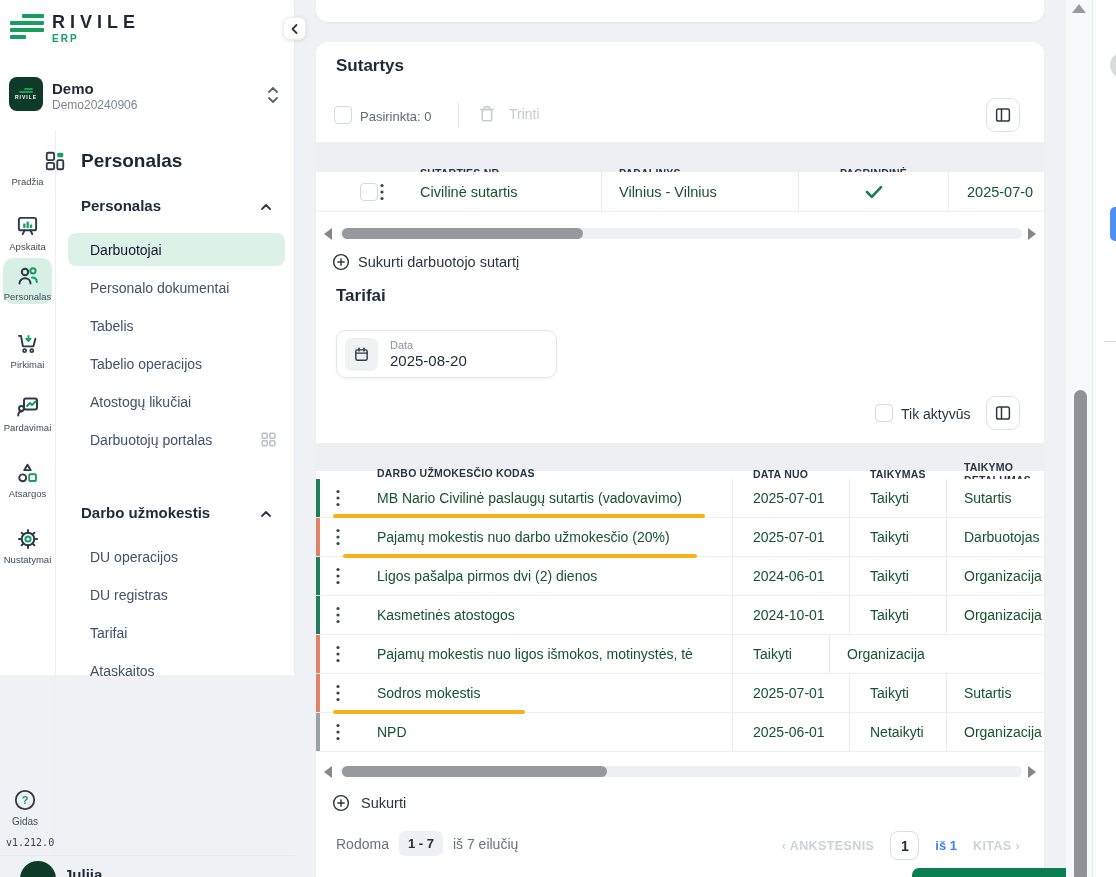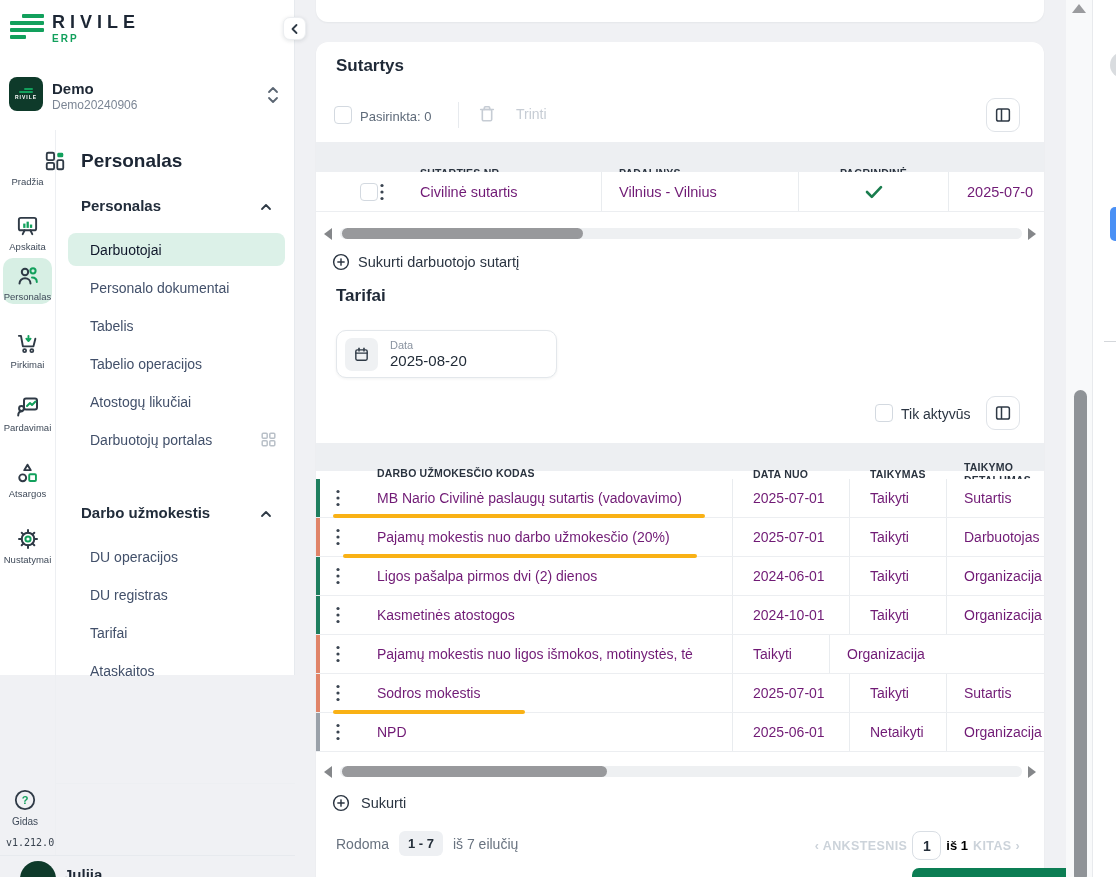--- a/index.html
+++ b/index.html
@@ -58,21 +58,21 @@
   .muted13 { font-size:13px; color:#5f6b7a; }
   .disabled-txt { font-size:14px; color:#c6ccd4; }
   .vdiv { width:1px; height:26px; background:#e7eaee; }
   .sq-btn { position:absolute; width:34px; height:34px; border:1px solid #dfe3e8; border-radius:9px; background:#fff; display:flex; align-items:center; justify-content:center; }
 
   
   .thead { position:absolute; left:0; width:728px; background:#edeff2; display:flex; align-items:center; }
   .th { font-size:10.5px; font-weight:700; letter-spacing:.2px; color:#2a333f; text-transform:uppercase;margin-top:31px; }
   .trow { position:absolute; left:0; width:728px; background:#fff; border-bottom:1px solid #eceef1; display:flex; align-items:center; }
   .cell-line { border-left:1px solid #e9ecef; align-self:stretch; display:flex; align-items:center; }
-  .t14 { font-size:14px; color:#701a75; white-space:nowrap; overflow:hidden; }
+  .t14 { font-size:14px; color:#14532d; white-space:nowrap; overflow:hidden; }
 
   .accent { position:absolute; left:0; top:0; width:4px; height:100%; }
   .accent-green  { background:#1e7e5e; }
   .accent-salmon { background:#e08468; }
   .accent-gray   { background:#9aa1a9; }
 
   .annot { position:absolute; height:4px; border-radius:2px; background:#f9b115; z-index:5; }
 
   
   .hthumb { position:absolute; height:11px; border-radius:6px; background:#98999c; }
@@ -87,25 +87,25 @@
   .date-card { position:absolute; left:20px; top:288px; width:221px; height:48px; background:#fff; border:1px solid #e3e7eb;
     border-radius:10px; box-shadow:0 1px 3px rgba(20,30,40,.06); display:flex; align-items:center; padding:0 8px; gap:12px; }
   .date-iconbox { width:33px; height:33px; border-radius:7px; background:#eff1f3; display:flex; align-items:center; justify-content:center; }
   .date-label { font-size:11px; color:#8a93a0; }
   .date-value { font-size:15px; color:#222c38; margin-top:1px; }
 
   
   .pgn { position:absolute; left:0; top:789px; width:728px; height:32px; }
   .pgn-left { position:absolute; left:20px; top:0; display:flex; align-items:center; gap:10px; }
   .range-box { background:#eef0f3; border-radius:6px; padding:5px 9px; font-size:13px; font-weight:700; color:#252f3a; }
-  .pgn-right { position:absolute; right:24px; top:0; display:flex; align-items:center; gap:5px;justify-content:center; }
+  .pgn-right { position:absolute; right:24px; top:0; display:flex; align-items:center; gap:16px;justify-content:center; }
   .pgn-dis { font-size:12.5px; font-weight:700; letter-spacing:.4px; color:#ccd3da; }
   .page-box { width:29px; height:29px; border:1px solid #d9dee4; border-radius:8px; display:flex; align-items:center; justify-content:center;
     font-size:14px; font-weight:700; color:#252f3a; background:#fff; }
-  .pgn-of { font-size:13px; font-weight:700; color:#000000; }
+  .pgn-of { font-size:13px; font-weight:700; color:#3b82f6; }
   .gray14 { font-size:14px; color:#68727f; }
 
   .green-btn { position:absolute; left:912px; top:868px; width:166px; height:22px; background:#0c7e54; border-radius:7px 7px 0 0; }
 
   
   .v-gutter { position:absolute; left:1066px; top:0; width:26px; height:877px; background:#f8f9fa; }
   .v-up { position:absolute; left:1072px; top:4px; width:0; height:0; border-left:7px solid transparent; border-right:7px solid transparent; border-bottom:9px solid #9a9b9e; }
   .v-thumb { position:absolute; left:1074px; top:390px; width:13px; height:492px; border-radius:7px; background:#8f9397; }
   .right-sliver { position:absolute; left:1092px; top:0; width:24px; height:877px; background:#fff; border-left:1px solid #e8eaed; }
   .sliver-circle { position:absolute; left:1110px; top:52px; width:26px; height:26px; border-radius:50%; background:#d9dcdf; }
@@ -279,21 +279,21 @@
 
 <div class="card-main">
 
   <div class="sec-title" style="top:14px;">Sutartys</div>
 
   <div class="abs" style="left:18px; top:64px;">
       <div class="cbox"></div>
     </div>
   <div class="abs muted13" style="left:44px; top:67px;">Pasirinkta: 0</div>
   <div class="abs vdiv" style="left:142px; top:60px;"></div>
-  <div class="abs" style="left:162px; top:62px; display:flex; align-items:center; gap:20px;">
+  <div class="abs" style="left:162px; top:62px; display:flex; align-items:center; gap:13px;">
     <svg width="18" height="20" viewBox="0 0 20 22">
       <g fill="none" stroke="#c6ccd4" stroke-width="1.8" stroke-linecap="round">
         <path d="M3 6h14"></path>
           <path d="M7 6V4.2A1.2 1.2 0 018.2 3h3.6A1.2 1.2 0 0113 4.2V6"></path>
         <rect x="4.8" y="6" width="10.4" height="12.5" rx="1.5"></rect>
       </g>
     </svg>
     <span class="disabled-txt">Trinti</span>
   </div>
   <div class="sq-btn" style="left:670px; top:56px;">

